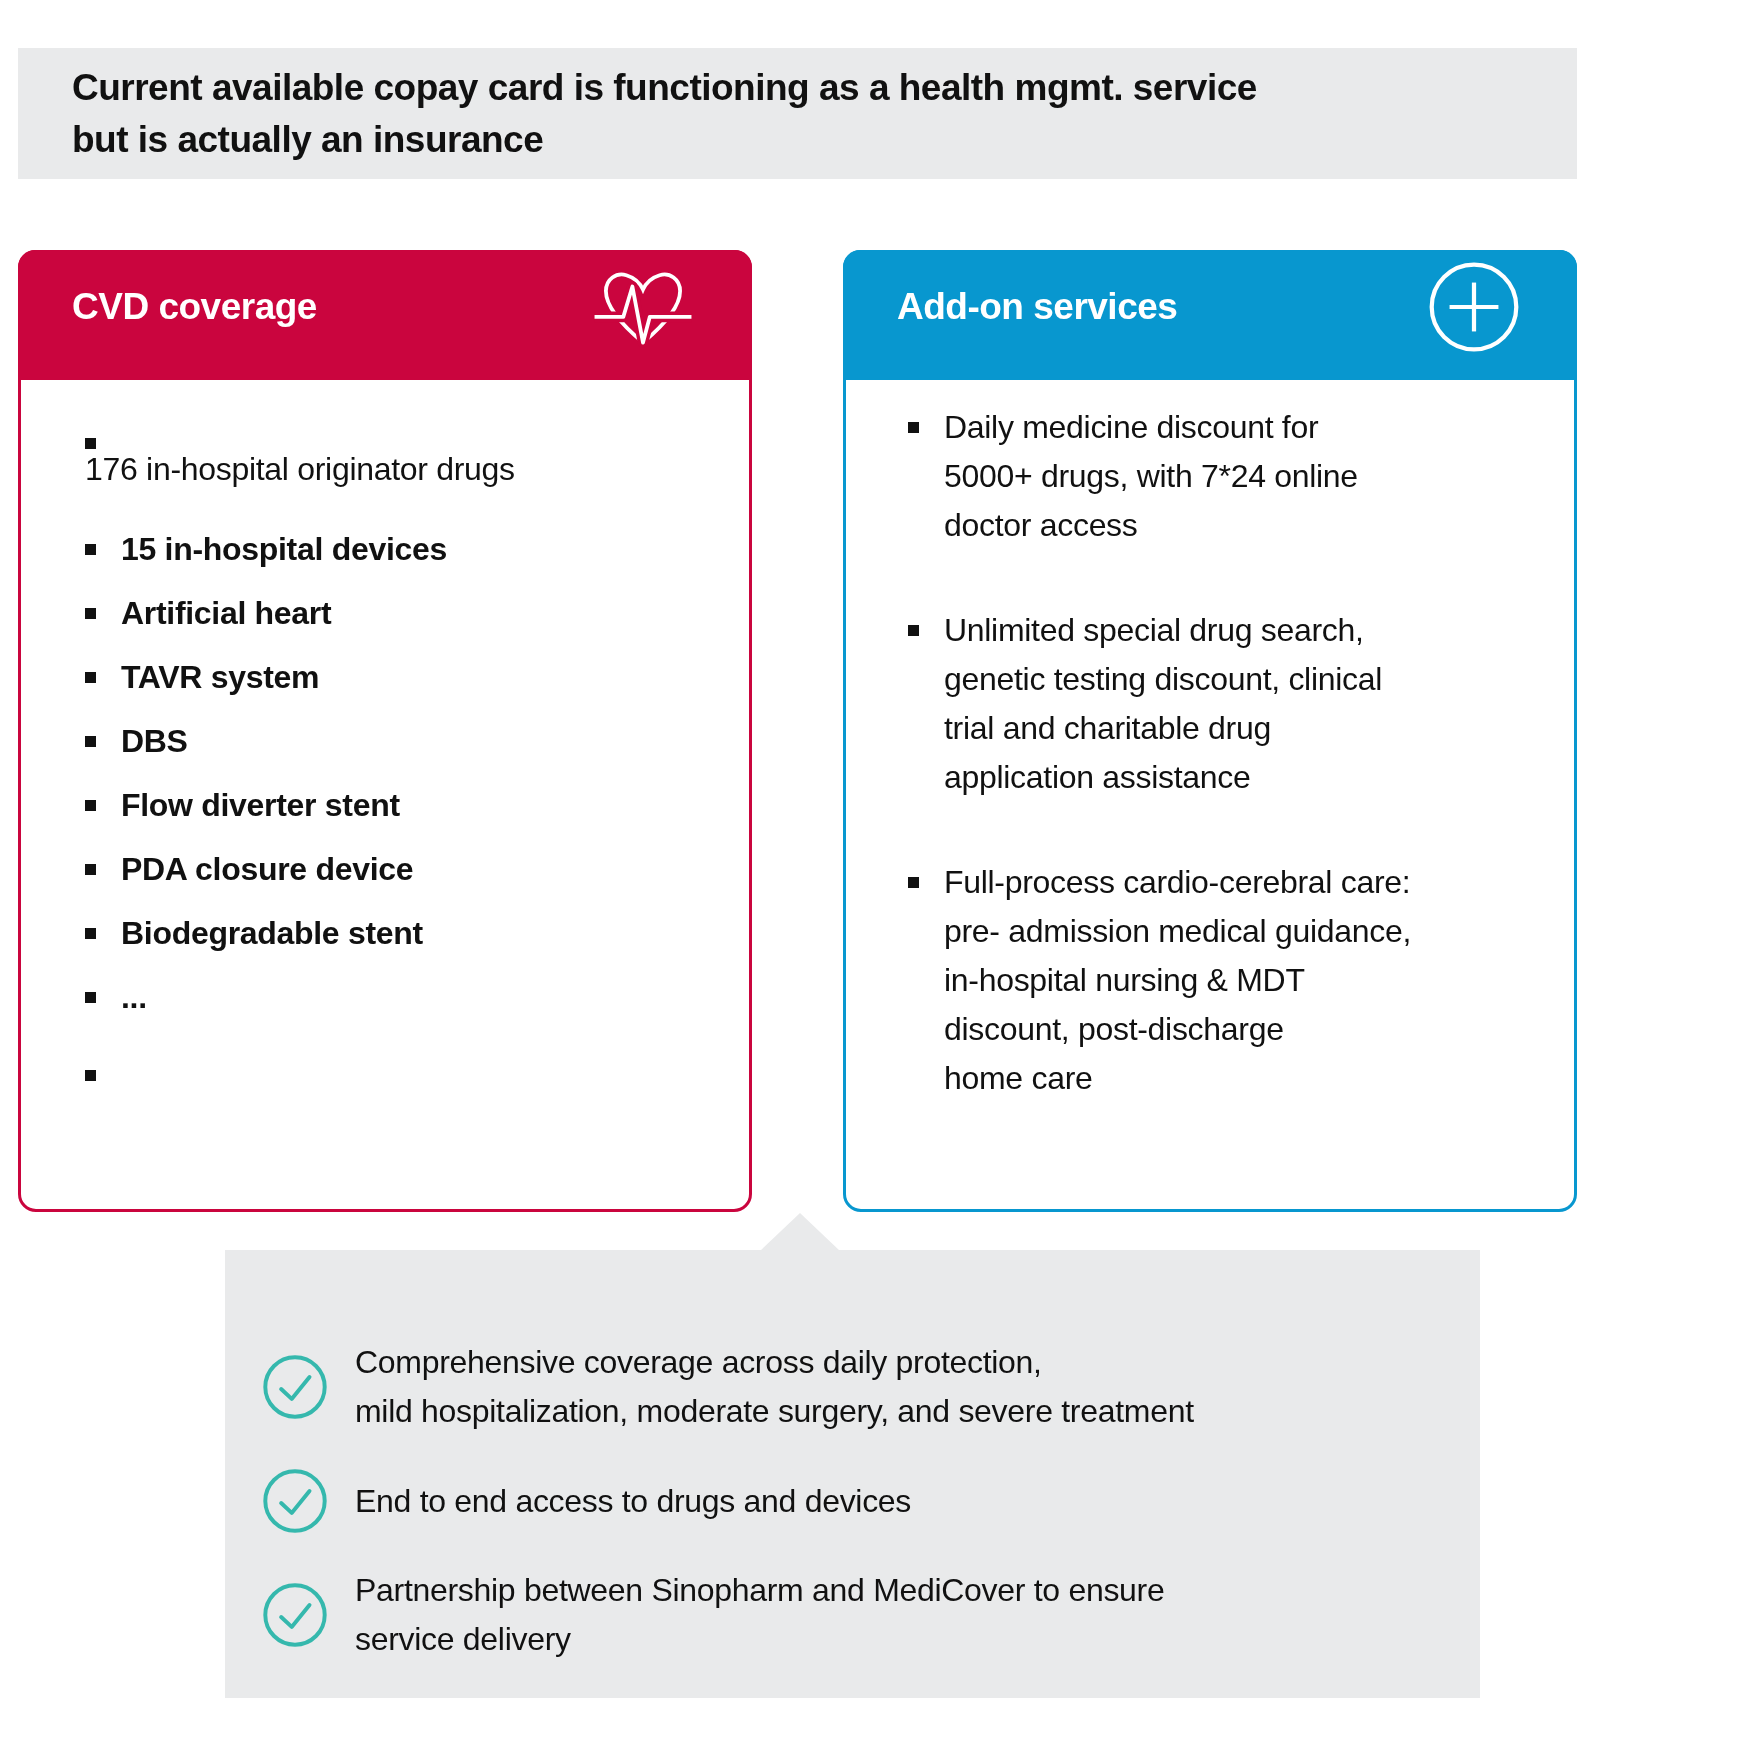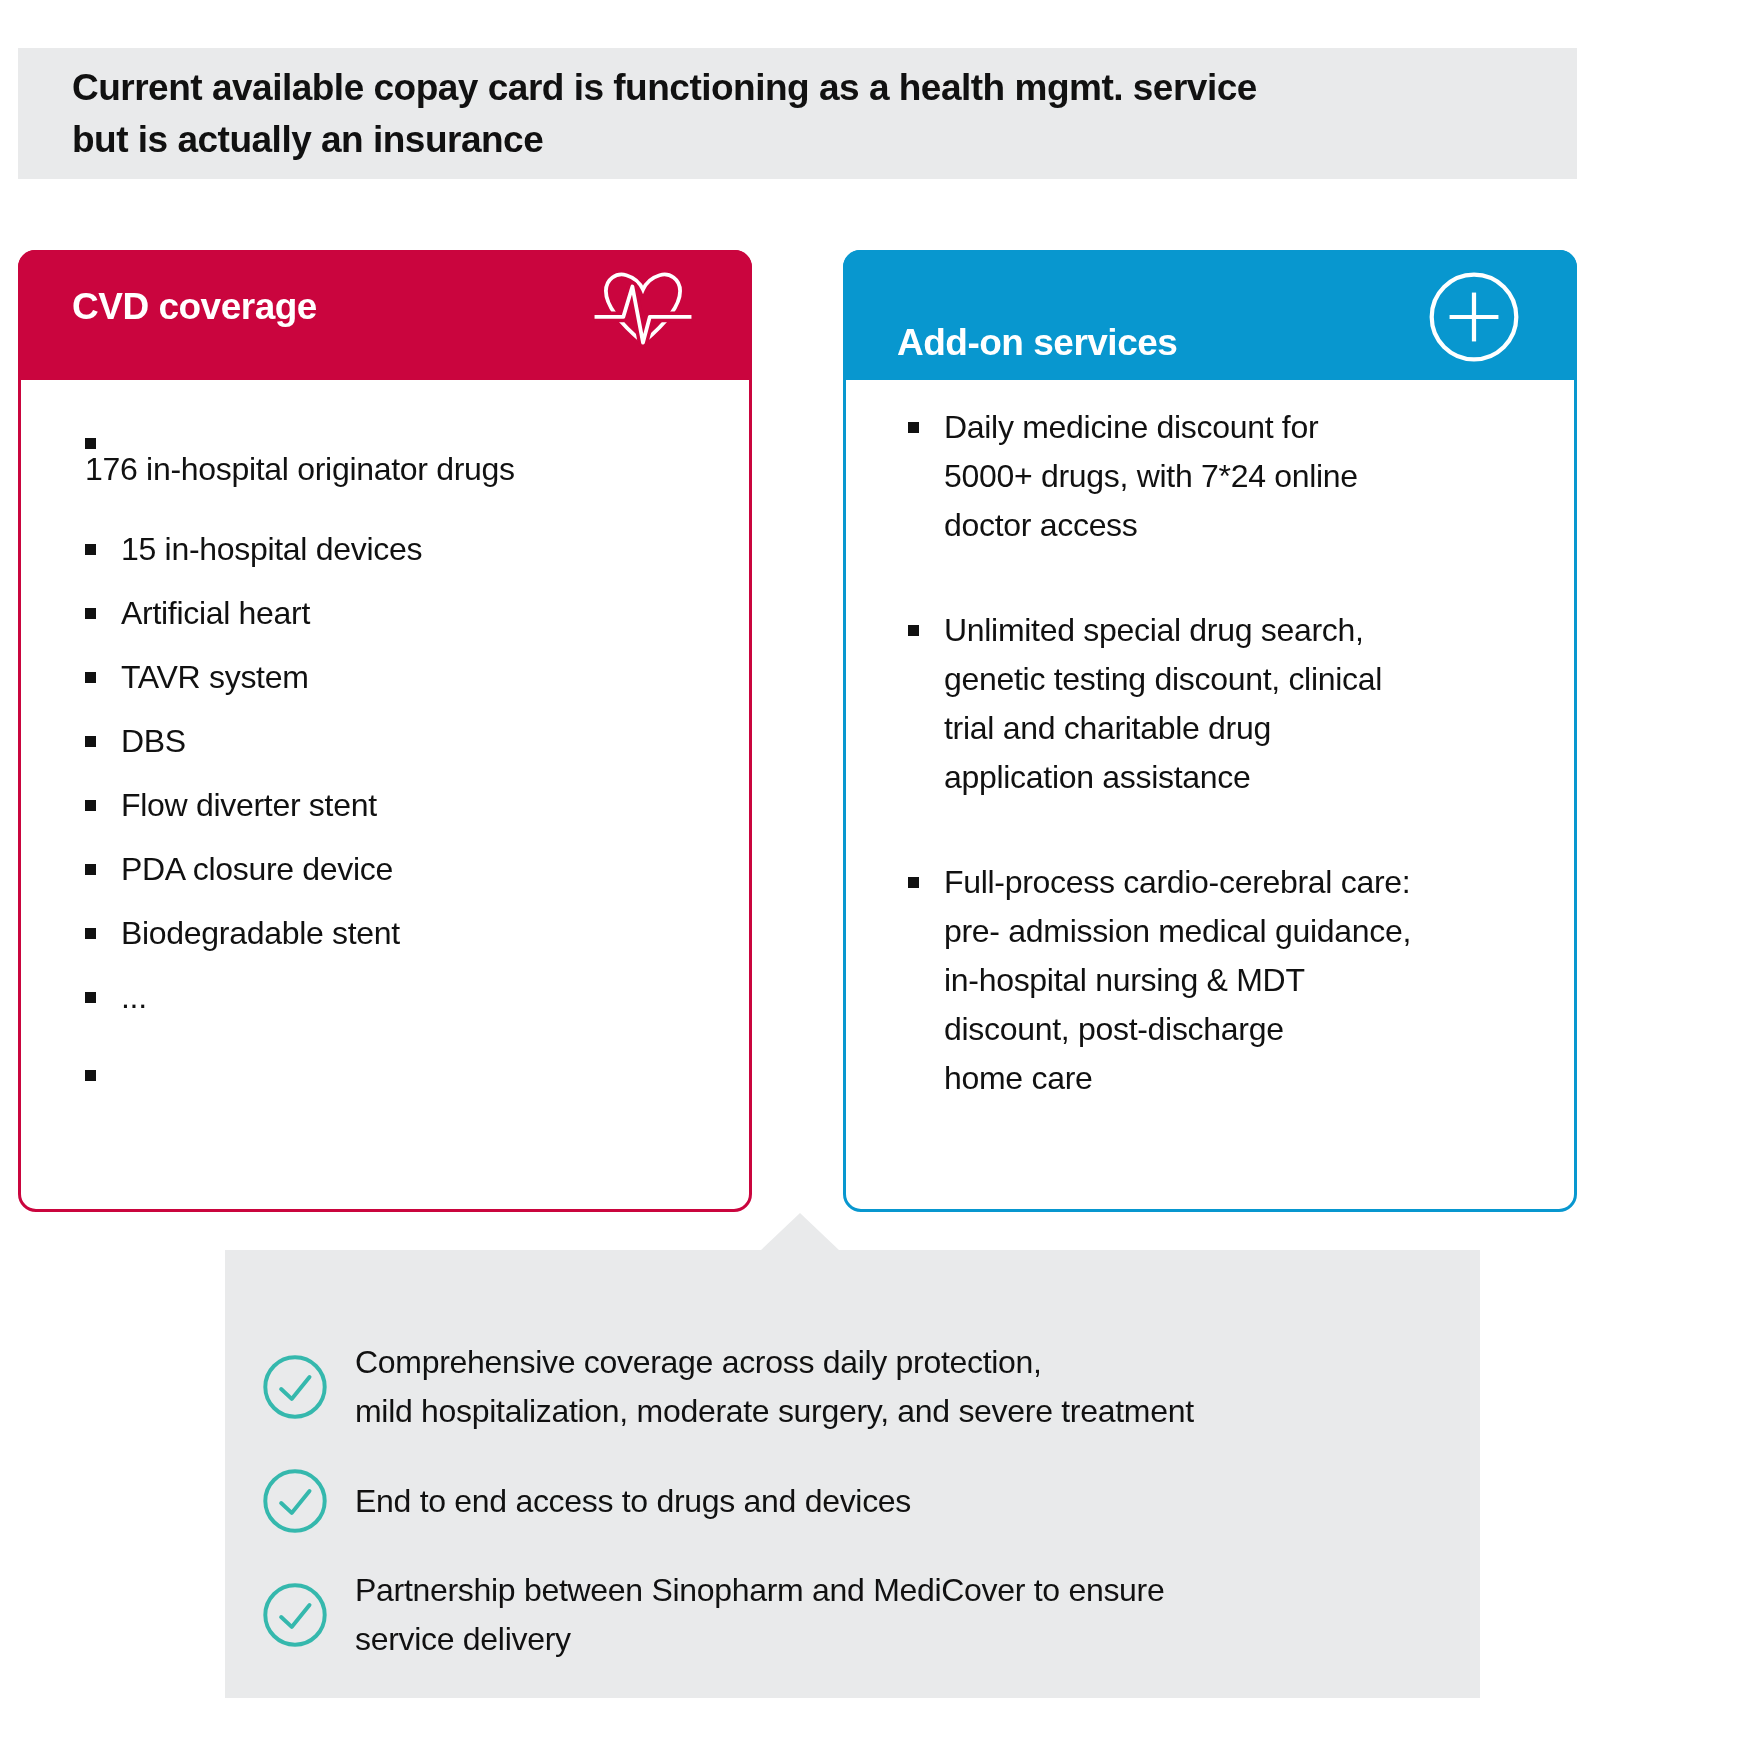--- a/index.html
+++ b/index.html
@@ -44,37 +44,37 @@
   .card-left{left:18px;border:3px solid var(--red);}
   .card-right{left:843px;border:3px solid var(--blue);}
   .card-header{
     margin:-3px -3px 0 -3px;
     height:130px;
     border-radius:17px 17px 0 0;
     display:flex;align-items:center;justify-content:space-between;
     padding:0 56px 16px 54px;
   }
   .card-left .card-header{background:var(--red);}
-  .card-right .card-header{background:var(--blue);align-items:flex-end;}
+  .card-right .card-header{background:var(--blue);}
   .card-header h2{
     color:#ffffff;font-size:37px;font-weight:700;letter-spacing:-0.5px;
   }
   .hdr-icon{flex:none;}
   
   .blist{list-style:none;}
   .card-left .blist{padding:43px 30px 0 64px;}
   .card-right .blist{padding:23px 30px 0 62px;}
   .blist li{
     display:flex;align-items:flex-start;
     font-size:32px;letter-spacing:-0.3px;
   }
   .card-left .blist li{line-height:40px;margin-bottom:24px;}
   .card-right .blist li{line-height:49px;margin-bottom:56px;}
   .blist li .txt{white-space:pre-line;}
-  .blist li.bold .txt{font-weight:400;}
+  .blist li.bold .txt{font-weight:700;}
   .card-left .blist li.gap-after{margin-bottom:40px;flex-direction:column;}
   .card-left .blist li.gap-big{margin-bottom:38px;}
   .sq{
     flex:none;width:11px;height:11px;background:var(--ink);
     margin:15px 25px 0 0;
   }
   .card-right .sq{margin-top:19px;}
   
   .pointer{
     position:absolute;left:760px;top:1213px;

